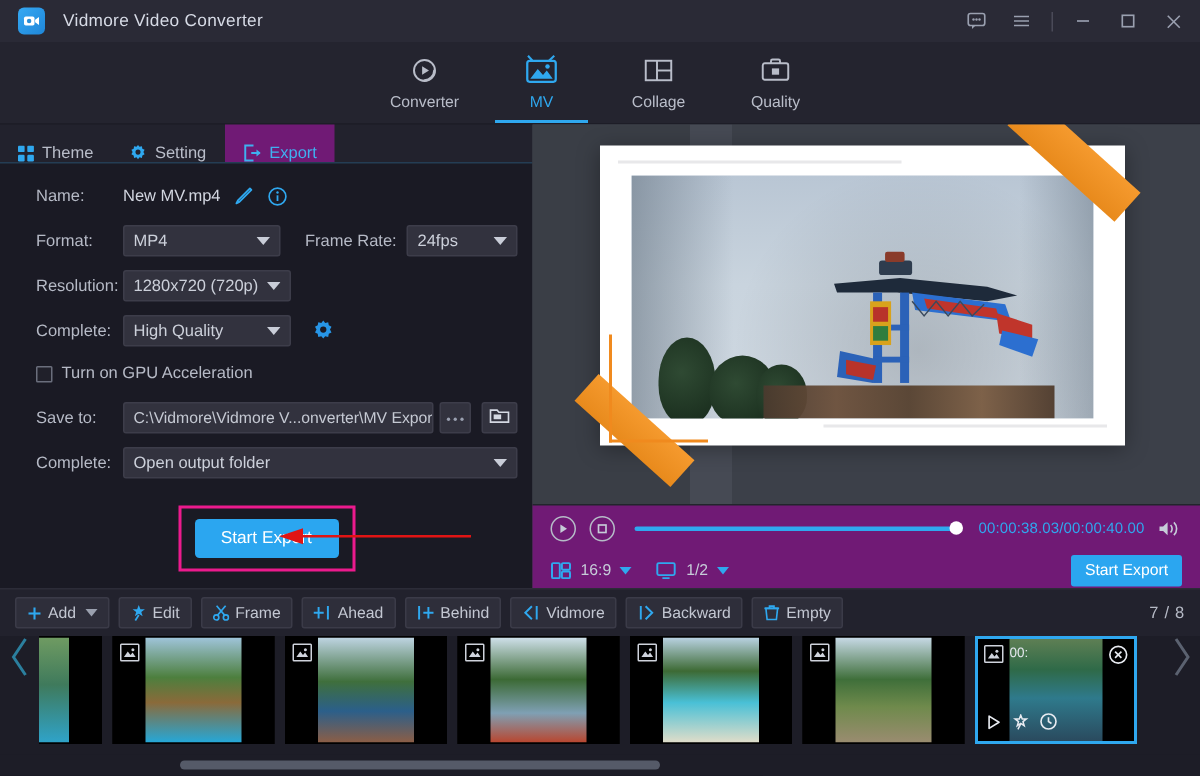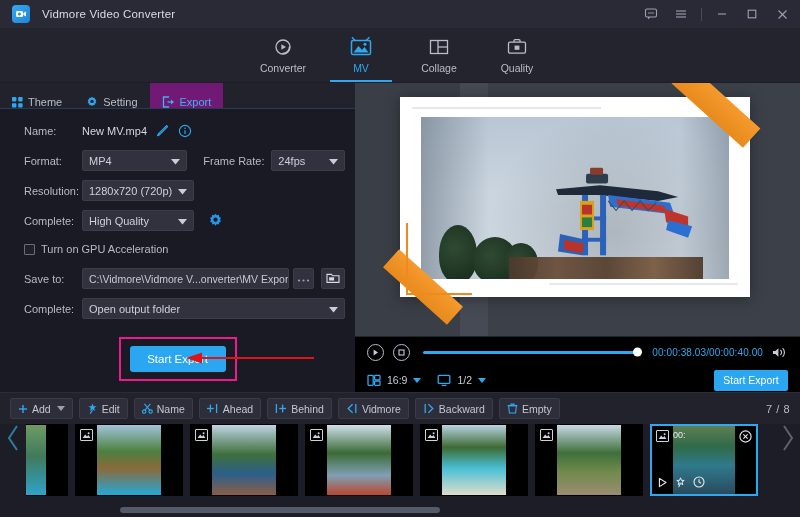--- a/index.html
+++ b/index.html
@@ -149,21 +149,21 @@
   }
   .tape.tr{ right:-14px; top:-4px; width:96px; height:26px; transform:rotate(42deg); }
   .tape.bl{ left:-20px; bottom:-2px; width:86px; height:24px; transform:rotate(42deg); }
   .orange-line-v{ position:absolute; left:51px; top:140px; width:2px; height:72px; background:#f08a1e;}
   .orange-line-h{ position:absolute; left:51px; top:210px; width:66px; height:2px; background:#f08a1e;}
   .bottom-band{ position:absolute; left:88px; bottom:0; right:26px; height:22px;
      background:linear-gradient(90deg,#4a3a2e,#6b4f3a,#56412f,#7a5c42,#4f3b2c); opacity:.95;}
 
   
   .pcontrols{
-    flex:0 0 56px; height:56px; background:#000000; position:relative;
+    flex:0 0 56px; height:56px; background:#701a75; position:relative;
     border-top:1px solid #22252c;
     text-align:center;
   }
   .pc-row1{ height:30px; display:flex; align-items:center; padding:0 12px; gap:9px;}
   .circ{ width:17px;height:17px;border:1px solid #b6bcc8;border-radius:50%;
          display:flex;align-items:center;justify-content:center;color:#c6ccd8;cursor:default;}
   .seek{ flex:1 1 auto; height:3px; background:#2fa8ef; border-radius:2px; position:relative;
          margin:0 4px; max-width:none;}
   .seek .knob{ position:absolute; right:-3px; top:50%; transform:translateY(-50%);
                width:9px;height:9px;border-radius:50%;background:#fff; cursor:default;}
@@ -598,21 +598,21 @@
     </div>
     <div class="tbtn">
       <span class="ico">
         <svg width="11" height="11" viewBox="0 0 11 11">
           <circle cx="2.2" cy="8.6" r="1.7" fill="none" stroke="#2fa8ef" stroke-width="1.1"></circle>
           <circle cx="8.6" cy="8.6" r="1.7" fill="none" stroke="#2fa8ef" stroke-width="1.1"></circle>
           <line x1="2.8" y1="7.4" x2="8.4" y2="0.8" stroke="#2fa8ef" stroke-width="1.1"></line>
           <line x1="8" y1="7.4" x2="2.4" y2="0.8" stroke="#2fa8ef" stroke-width="1.1"></line>
         </svg>
       </span>
-      <span>Name</span>
+      <span>Frame</span>
     </div>
     <div class="tbtn">
       <span class="ico">
         <svg width="12" height="11" viewBox="0 0 12 11">
           <g stroke="#2fa8ef" stroke-width="1.3">
               <line x1="3.4" y1="1.6" x2="3.4" y2="9.4"></line>
               <line x1="0" y1="5.5" x2="6.8" y2="5.5"></line>
               <line x1="9.6" y1="1" x2="9.6" y2="10"></line>
             </g>
         </svg>

